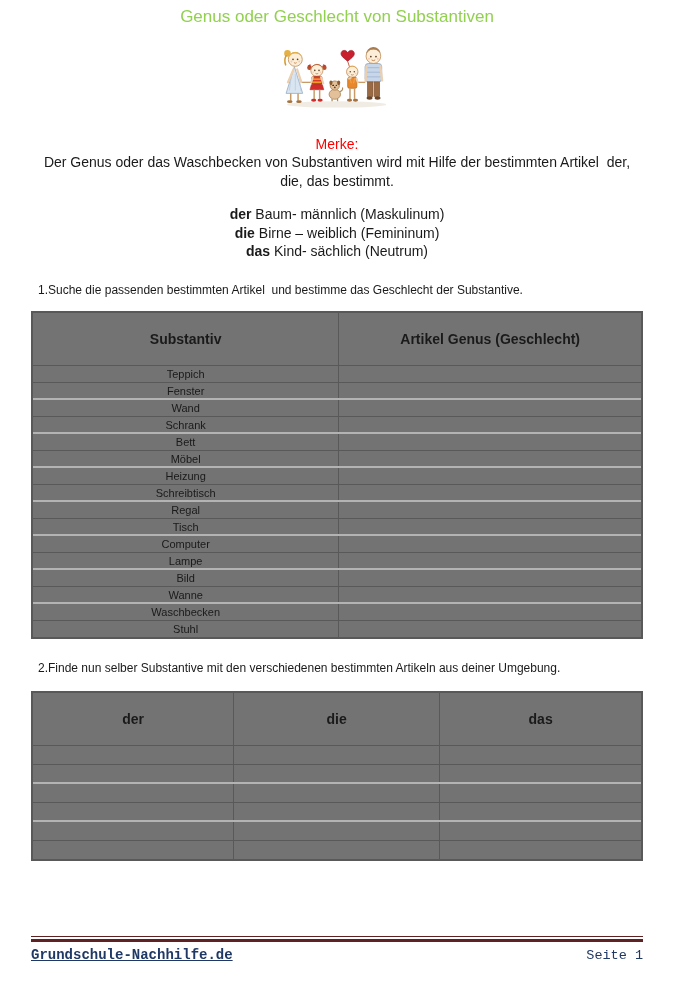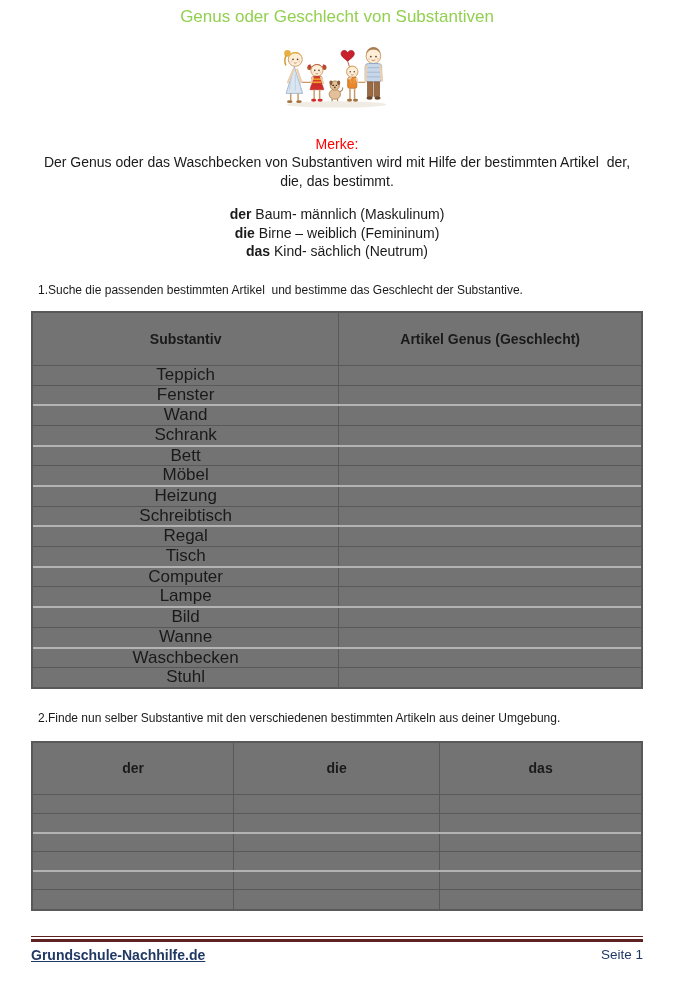--- a/index.html
+++ b/index.html
@@ -71,21 +71,21 @@
   th {
     height: 52px;
     font-size: 14px;
     font-weight: 700;
     text-align: center;
     vertical-align: middle;
     border-bottom: 1px solid #595959;
   }
   td {
     height: 17px;
-    font-size: 17px;
+    font-size: 11px;
     text-align: center;
     vertical-align: middle;
     padding: 0 2px;
     line-height: 1.1;
   }
   th:not(:last-child), td:not(:last-child) { border-right: 1px solid #595959; }
   tbody tr:nth-child(odd) td { border-bottom: 1px solid #595959; }
   tbody tr:nth-child(even) td { border-bottom: 2px solid #b3b3b3; }
   tbody tr:last-child td { border-bottom: none; }
   #articles-table td { height: 19px; }
@@ -96,22 +96,22 @@
   }
   .footer-rule {
     border-top: 1px solid #5e2222;
     padding-top: 2px;
   }
   .footer-rule-thick { height: 3px; background: #5e2222; }
   .footer-row {
     margin-top: 5px;
     display: flex;
     justify-content: space-between;
-    align-items: flex-start;
-    font-family: Liberation Sans, sans-serif;
+    align-items: flex-end;
+    font-family: Liberation Mono, monospace;
     color: #1f3864;
   }
   .footer-site {
     font-size: 14px;
     font-weight: 700;
     text-decoration: underline;
     cursor: pointer;
   }
   .footer-page { font-size: 13.5px; }
 </style>

